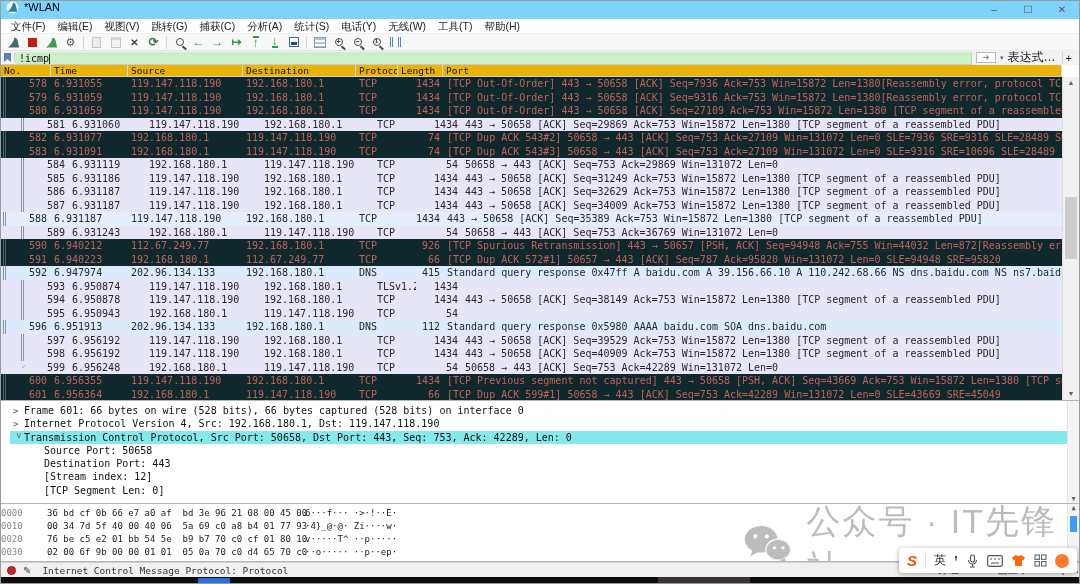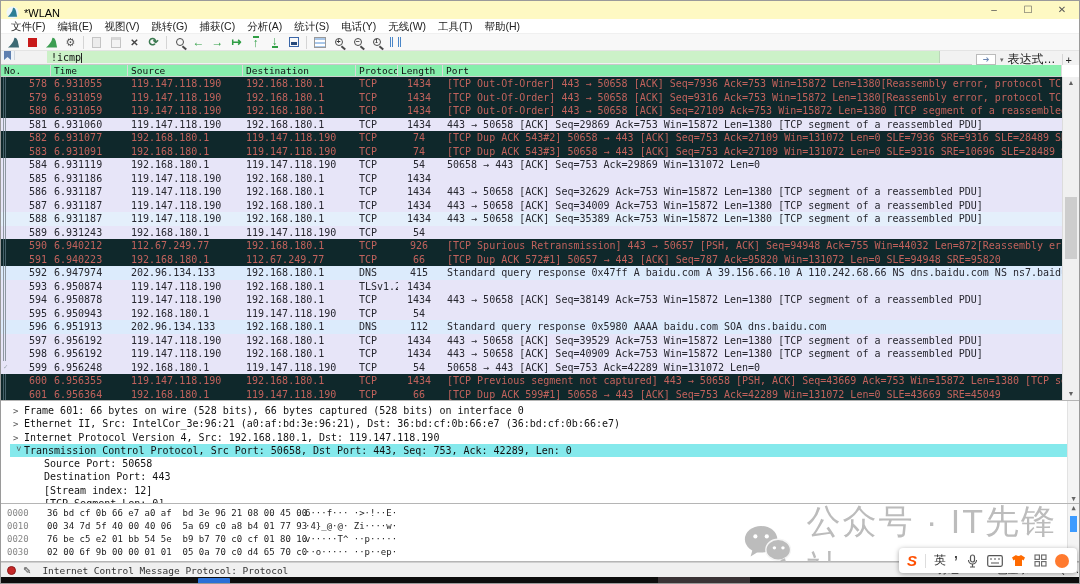--- a/index.html
+++ b/index.html
@@ -1,21 +1,21 @@
 <!DOCTYPE html>
 <html><head>
 <meta charset="utf-8">
 <style>
   html,body{margin:0;padding:0;background:#d8d8d8;}
   *{box-sizing:border-box;}
   #win{position:relative;width:1080px;height:584px;background:#fff;border:1px solid #9a9a9a;
        font-family:"Liberation Sans",sans-serif;overflow:hidden;}
 
   
-  .titlebar{height:18px;background:#fef9c3;display:flex;align-items:flex-end;padding-left:5px;}
+  .titlebar{height:18px;background:#7dd3fc;display:flex;align-items:flex-start;padding-left:5px;}
   .title-text{font-size:11px;color:#000;margin-left:5px;flex:1;}
   .winctl{display:flex;height:100%;}
   .winctl span{width:34px;text-align:center;font-size:10px;color:#555;line-height:18px;cursor:default;}
 
   
   .menubar{height:15px;background:#ffffff;display:flex;align-items:center;padding-left:4px;border-bottom:1px solid #f0f0f0;}
   .menu-item{font-size:10.5px;color:#222;padding:0 6px;line-height:15px;}
 
   
   .toolbar{height:17px;background:#f8f8f8;display:flex;align-items:center;padding-left:3px;border-bottom:1px solid #e4e4e4;}
@@ -36,52 +36,52 @@
   .mag.plus::before{content:"+";}
   .mag.minus::before{content:"−";}
   .mag.one::before{content:"1";font-size:6px;}
   .ascroll{width:10px;height:10px;border:1px solid #3a66a8;display:inline-block;position:relative;}
   .ascroll::after{content:"";position:absolute;left:1px;right:1px;bottom:1px;height:3px;background:#27497a;}
   .colorize{width:12px;height:11px;border:1px solid #999;display:inline-block;
             background:repeating-linear-gradient(180deg,#a9c7e9 0 2px,#ffffff 2px 4px);}
   .rescol{width:11px;height:10px;display:inline-block;border-left:3px double #4a86c8;border-right:3px double #4a86c8;}
 
   
-  .filterbar{height:14px;background:#f2f2f2;display:flex;align-items:flex-start;border-bottom:1px solid #c9c9c9;gap:32px;}
+  .filterbar{height:14px;background:#f2f2f2;display:flex;align-items:center;border-bottom:1px solid #c9c9c9;}
   .bookmark{width:14px;background:#eef3f8;border-right:1px solid #cfd6dd;display:flex;align-items:center;justify-content:center;}
   .bookmark i{width:7px;height:9px;background:#5d7fb0;clip-path:polygon(0 0,100% 0,100% 100%,50% 68%,0 100%);}
   .filter-input{flex:1;background:#ccf1c8;font-family:"DejaVu Sans Mono",monospace;font-size:10px;
                 color:#111;padding:1px 0 0 4px;border-right:1px solid #bcd6ba;position:relative;}
   .caret{display:inline-block;width:1px;height:10px;background:#222;vertical-align:-2px;}
   .filter-right{display:flex;align-items:center;background:#f2f2f2;padding:0 4px;gap:4px;}
   .apply-box{width:20px;height:11px;border:1px solid #bbb;background:#fff;font-size:8px;color:#6c87b2;
              display:inline-flex;align-items:center;justify-content:center;}
   .drop-caret{font-size:7px;color:#666;}
   .expr-label{font-size:12px;color:#222;}
   .plus-label{font-size:11px;color:#222;padding:0 3px;border-left:1px solid #d5d5d5;margin-left:2px;}
 
   
   .pl{position:relative;height:336px;border-bottom:1px solid #b5b5b5;overflow:hidden;background:#fff;}
   .pl-header{display:grid;grid-template-columns:50px 77px 115px 113px 42px 45px 1fr;
-             height:12px;background:#86efac;border-bottom:1px solid #cfcfcf;
+             height:12px;background:#eab308;border-bottom:1px solid #cfcfcf;
              font-family:"DejaVu Sans Mono",monospace;font-size:9.5px;color:#111;width:1061px;}
   .pl-header span{padding-left:3px;border-right:1px solid #dadada;overflow:hidden;line-height:12px;}
   .pl-rows{width:1061px;}
   .pr{display:grid;grid-template-columns:9px 41px 77px 115px 113px 42px 45px 1fr;height:13.5px;
       font-family:"DejaVu Sans Mono",monospace;font-size:10px;line-height:13.5px;white-space:nowrap;}
   .pr span{overflow:hidden;}
   .pr .c-no{text-align:right;padding-right:4px;}
   .pr .c-time,.pr .c-src,.pr .c-dst,.pr .c-proto{padding-left:3px;}
-  .pr .c-len{text-align:center;padding-right:3px;}
+  .pr .c-len{text-align:right;padding-right:3px;}
   .pr .c-info{padding-left:4px;}
   .c-gutter i{display:block;width:3px;height:100%;border-left:1px solid #8d97a0;border-right:1px solid #8d97a0;margin-left:2px;}
   .pr .c-gutter{font-size:7px;color:#98a2aa;line-height:13px;text-align:center;}
   .pr.bad{background:#0f282b;color:#c0625c;}
   .pr.bad .c-gutter i{border-color:#47616a;}
-  .pr.tcp{background:#e7e5f8;color:#26262e;}
+  .pr.tcp{background:#e7e5f8;color:#26262e;padding-left:18px;}
   .pr.dns{background:#dcebfc;color:#26262e;}
   .pr.hl{background:#e4effb;color:#26262e;}
 
   .pl-scroll{position:absolute;top:12px;right:0;width:17px;bottom:0;background:#f0f0f0;border-left:1px solid #dcdcdc;}
   .pl-scroll .sb-up,.pl-scroll .sb-dn{position:absolute;left:0;right:0;height:12px;font-size:7px;color:#606060;text-align:center;line-height:12px;}
   .pl-scroll .sb-up{top:0;} .pl-scroll .sb-dn{bottom:0;}
   .pl-thumb{position:absolute;left:2px;right:2px;top:120px;height:62px;background:#cdcdcd;}
 
   
   .details{position:relative;height:103px;background:#ffffff;border-bottom:1px solid #b5b5b5;
@@ -91,21 +91,21 @@
   .dt-line .exp.open{transform:rotate(90deg);}
   .dt-line.sel{background:#85e9ec;}
   .dt-line.ind{padding-left:34px;}
   .dt-scroll{position:absolute;right:0;top:0;bottom:0;width:12px;background:#f4f4f4;border-left:1px solid #e2e2e2;}
   .dt-scroll .sb-dn{position:absolute;bottom:0;left:0;right:0;text-align:center;font-size:7px;color:#666;}
 
   
   .hexpane{position:relative;height:58px;background:#ffffff;border-bottom:1px solid #b5b5b5;
            font-family:"DejaVu Sans Mono",monospace;font-size:9px;padding-top:3px;overflow:hidden;}
   .hx-row{display:flex;height:13px;line-height:13px;white-space:pre;}
-  .hx-off{width:30px;padding-left:6px;color:#888;}
+  .hx-off{width:30px;color:#888;}
   .hx-bytes{width:258px;color:#222;margin-left:16px;}
   .hx-ascii{color:#222;}
   .hx-scroll{position:absolute;right:0;top:0;bottom:0;width:12px;background:#f4f4f4;border-left:1px solid #e2e2e2;}
   .hx-scroll .sb-up{position:absolute;top:0;left:0;right:0;text-align:center;font-size:7px;color:#666;}
   .hx-thumb{position:absolute;top:12px;left:2px;right:2px;height:16px;background:#3d9bff;}
 
   
   .watermark{position:absolute;left:742px;top:498px;display:flex;align-items:center;gap:14px;
              color:#bcbcbc;font-size:34px;letter-spacing:2px;pointer-events:none;}
 
@@ -347,20 +347,21 @@
         <div class="pr tcp">
           <span class="c-gutter">
             <i></i>
           </span>
           <span class="c-no">585</span>
           <span class="c-time">6.931186</span>
           <span class="c-src">119.147.118.190</span>
           <span class="c-dst">192.168.180.1</span>
           <span class="c-proto">TCP</span>
           <span class="c-len">1434</span>
+          <span class="c-info">443 → 50658 [ACK] Seq=31249 Ack=753 Win=15872 Len=1380 [TCP segment of a reassembled PDU]</span>
         </div>
         <div class="pr tcp">
           <span class="c-gutter">
             <i></i>
           </span>
           <span class="c-no">586</span>
           <span class="c-time">6.931187</span>
           <span class="c-src">119.147.118.190</span>
           <span class="c-dst">192.168.180.1</span>
           <span class="c-proto">TCP</span>
@@ -394,20 +395,21 @@
         <div class="pr tcp">
           <span class="c-gutter">
             <i></i>
           </span>
           <span class="c-no">589</span>
           <span class="c-time">6.931243</span>
           <span class="c-src">192.168.180.1</span>
           <span class="c-dst">119.147.118.190</span>
           <span class="c-proto">TCP</span>
           <span class="c-len">54</span>
+          <span class="c-info">50658 → 443 [ACK] Seq=753 Ack=36769 Win=131072 Len=0</span>
         </div>
         <div class="pr bad">
           <span class="c-gutter">
             <i></i>
           </span>
           <span class="c-no">590</span>
           <span class="c-time">6.940212</span>
           <span class="c-src">112.67.249.77</span>
           <span class="c-dst">192.168.180.1</span>
           <span class="c-proto">TCP</span>
@@ -548,21 +550,20 @@
       <div class="pl-thumb"></div>
       <span class="sb-dn">▼</span>
     </div>
   </div>
 
   <div class="details" id="details">
     <div class="dt-scroll">
       <span class="sb-dn">▼</span>
     </div>
   <div class="dt-line"><span class="exp">&gt;</span><span>Frame 601: 66 bytes on wire (528 bits), 66 bytes captured (528 bits) on interface 0</span></div>
-      <div class="dt-line"><span class="exp">&gt;</span><span>Ethernet II, Src: IntelCor_3e:96:21 (a0:af:bd:3e:96:21), Dst: 36:bd:cf:0b:66:e7 (36:bd:cf:0b:66:e7)</span></div>
       <div class="dt-line"><span class="exp">&gt;</span><span>Internet Protocol Version 4, Src: 192.168.180.1, Dst: 119.147.118.190</span></div>
       <div class="dt-line sel"><span class="exp open">&gt;</span><span>Transmission Control Protocol, Src Port: 50658, Dst Port: 443, Seq: 753, Ack: 42289, Len: 0</span></div>
       <div class="dt-line ind"><span>Source Port: 50658</span></div>
       <div class="dt-line ind"><span>Destination Port: 443</span></div>
       <div class="dt-line ind"><span>[Stream index: 12]</span></div>
       <div class="dt-line ind"><span>[TCP Segment Len: 0]</span></div>
     </div>
 
   <div class="hexpane" id="hexpane">
     <div class="hx-scroll">

